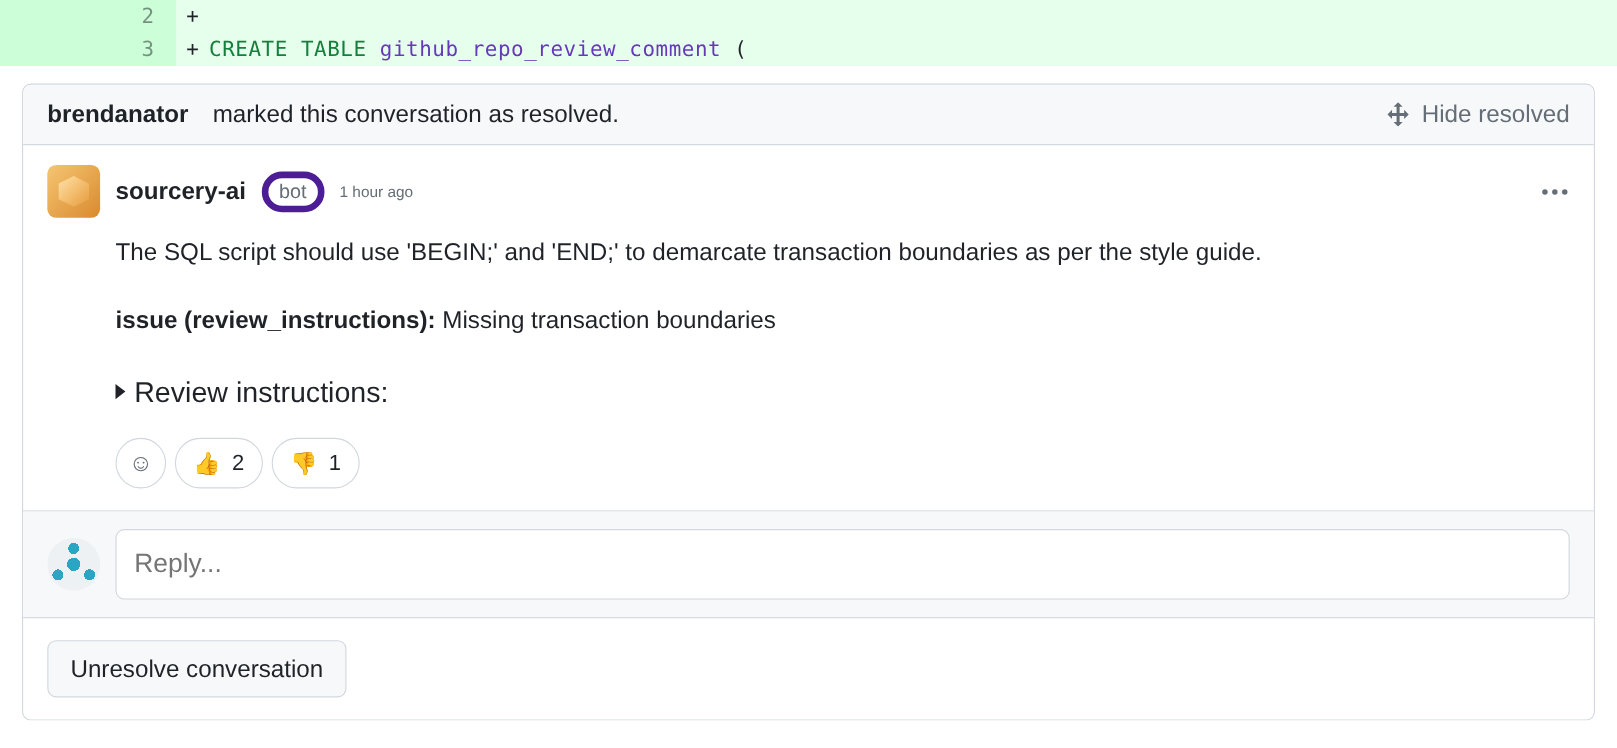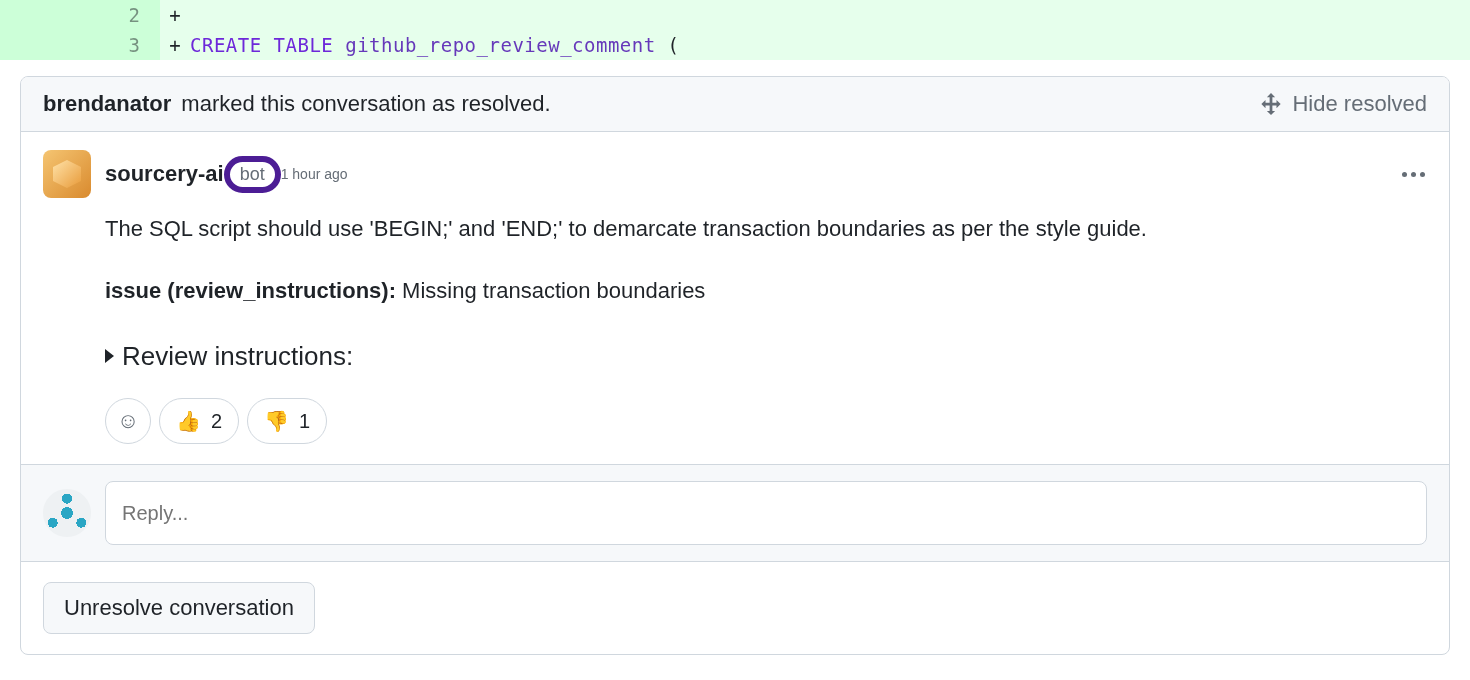--- a/index.html
+++ b/index.html
@@ -30,41 +30,41 @@
       width: 30px;
       text-align: center;
       color: #1f2328;
       user-select: none;
     }
     .line-code {
       flex: 1;
       white-space: pre;
       letter-spacing: 0.5px;
     }
-    .kw-red { color: #6d28d9; }
+    .kw-red { color: #15803d; }
     .kw-purple { color: #6639ba; }
 
     .thread-box {
       margin: 16px 20px 0 20px;
       border: 1px solid #d0d7de;
       border-radius: 8px;
       overflow: hidden;
       background: #ffffff;
     }
     .thread-header {
       display: flex;
       align-items: center;
       justify-content: space-between;
       padding: 14px 22px;
       background: #f6f8fa;
       border-bottom: 1px solid #d0d7de;
       font-size: 22px;
       color: #1f2328;
     }
-    .thread-header-left { display: flex; align-items: flex-start; gap: 10px; }
+    .thread-header-left { display: flex; align-items: flex-start; gap: 22px; }
     .thread-header .resolver { font-weight: 600; }
     .hide-resolved {
       display: flex;
       align-items: center;
       gap: 10px;
       color: #656d76;
       font-size: 22px;
       cursor: pointer;
     }
     .hide-resolved svg { fill: #656d76; }
@@ -88,21 +88,21 @@
     .comment-avatar::after{
       content:"";
       position:absolute;
       inset:10px;
       background: linear-gradient(135deg,#ffe2a8,#e89b3a);
       clip-path: polygon(50% 0%, 100% 25%, 100% 75%, 50% 100%, 0% 75%, 0% 25%);
     }
     .comment-meta-row {
       display: flex;
       align-items: center;
-      gap: 0;
+      gap: 14px;
       flex: 1;
     }
     .comment-author { font-weight: 600; font-size: 22px; }
     .bot-badge {
       border: 6px solid #4c1d95;
       border-radius: 20px;
       padding: 2px 10px;
       font-size: 18px;
       color: #656d76;
     }
@@ -185,21 +185,21 @@
         radial-gradient(circle at 50% 50%, #2aa6c4 0 6px, transparent 6px),
         #eef1f3;
       flex-shrink:0;
     }
     .reply-input {
       flex: 1;
       height: 64px;
       border: 1px solid #d0d7de;
       border-radius: 8px;
       padding: 0 16px;
-      font-size: 20px;
+      font-size: 24px;
       color:#656d76;
       background:#fff;
     }
 
     .thread-footer {
       padding: 20px 22px;
     }
     .unresolve-btn {
       border: 1px solid #d0d7de;
       background: #f6f8fa;

